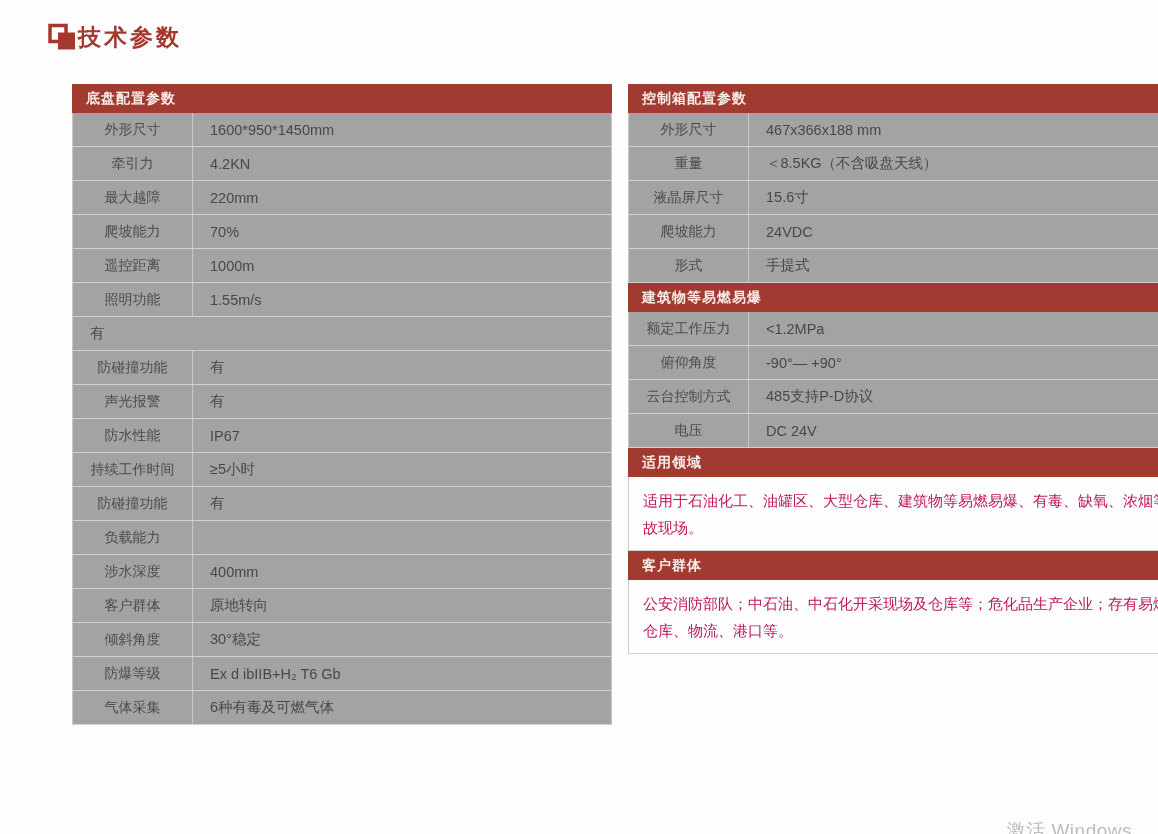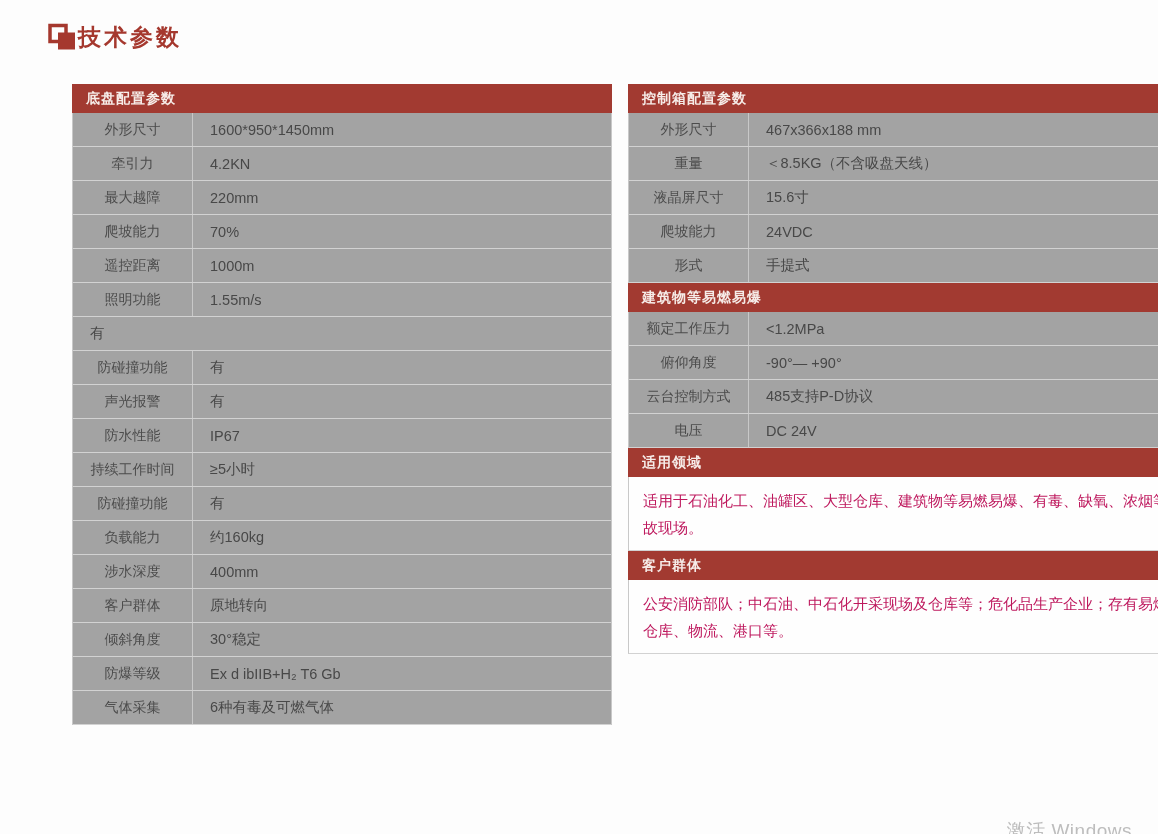--- a/index.html
+++ b/index.html
@@ -128,21 +128,20 @@
         <div class="pcell-value">≥5小时</div>
       </div>
 
       <div class="prow">
         <div class="pcell-label">防碰撞功能</div>
         <div class="pcell-value">有</div>
       </div>
 
       <div class="prow">
         <div class="pcell-label">负载能力</div>
-        <div class="pcell-value">约160kg</div>
       </div>
 
       <div class="prow">
         <div class="pcell-label">涉水深度</div>
         <div class="pcell-value">400mm</div>
       </div>
 
       <div class="prow">
         <div class="pcell-label">客户群体</div>
         <div class="pcell-value">原地转向</div>

